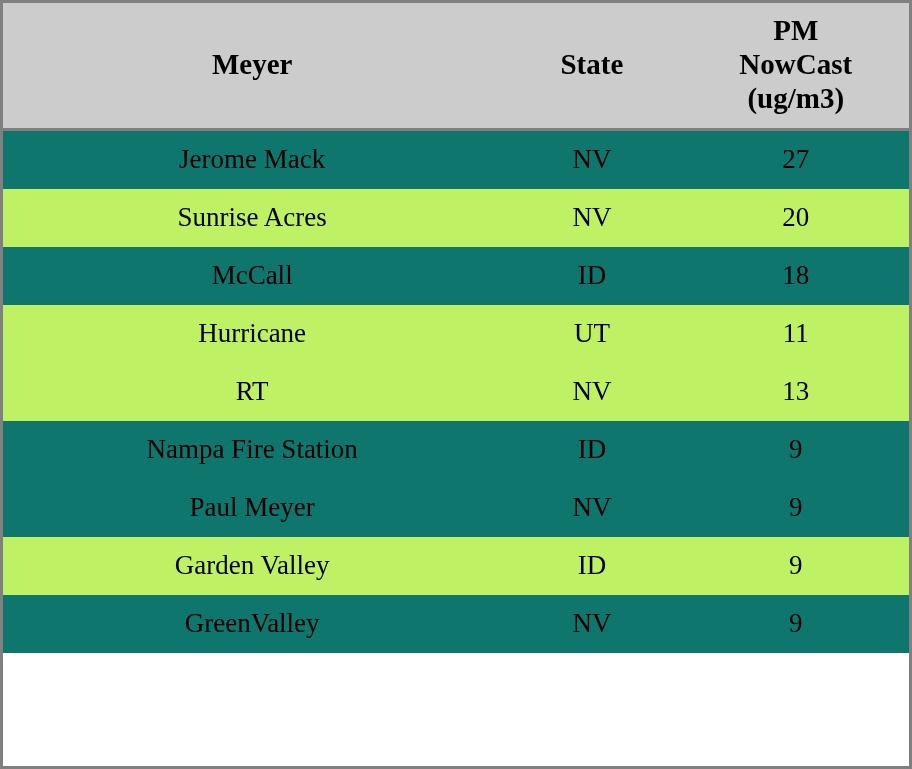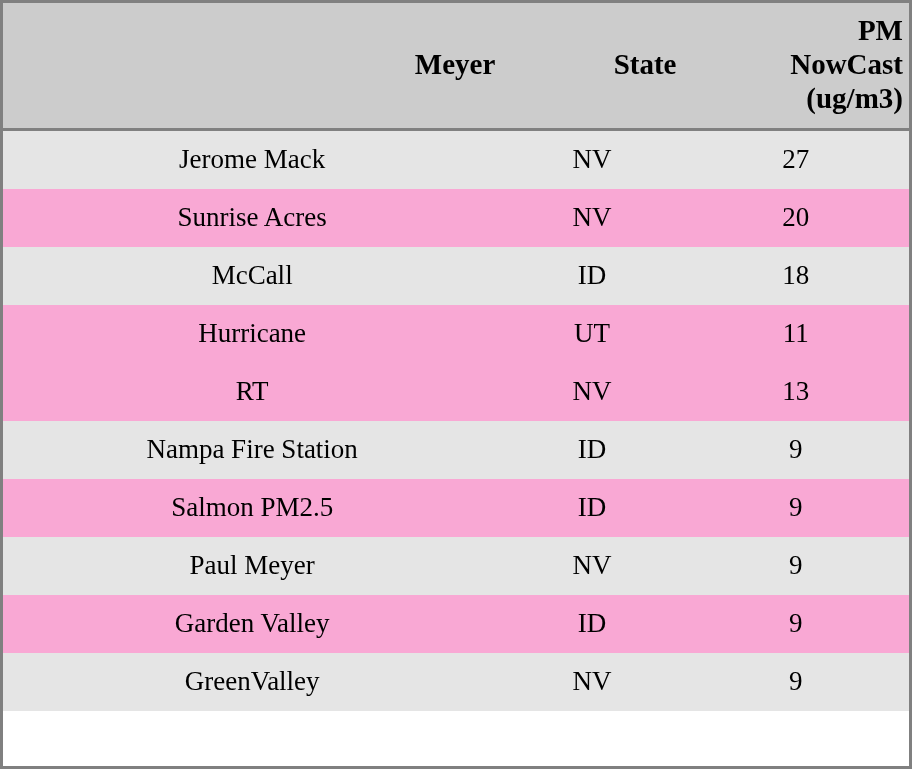--- a/index.html
+++ b/index.html
@@ -26,37 +26,37 @@
     table-layout: fixed;
   }
   table.data-table col.col-site { width: 55%; }
   table.data-table col.col-state { width: 20%; }
   table.data-table col.col-value { width: 25%; }
 
   thead th {
     background: #cccccc;
     font-weight: bold;
     font-size: 29px;
-    text-align: right;
+    text-align: center;
     vertical-align: middle;
     padding: 10px 6px 12px 6px;
     border-bottom: 3px solid #808080;
     color: #000000;
     line-height: 1.18;
   }
   tbody td {
     text-align: center;
     font-size: 27px;
     color: #000000;
     padding: 13px 6px 14px 6px;
     border: none;
     white-space: nowrap;
   }
-  tbody tr.odd td { background: #e5e5e5; }
-  tbody tr.even td { background: #f9a8d4; }
+  tbody tr.odd td { background: #0f766e; }
+  tbody tr.even td { background: #bef264; }
 </style>
 </head>
 <body>
 
 <div class="table-wrap">
   <table class="data-table">
     <colgroup>
       <col class="col-site">
       <col class="col-state">
       <col class="col-value">
@@ -96,25 +96,20 @@
       <tr class="even">
         <td>RT</td>
         <td>NV</td>
         <td>13</td>
       </tr>
       <tr class="odd">
         <td>Nampa Fire Station</td>
         <td>ID</td>
         <td>9</td>
       </tr>
-      <tr class="even">
-        <td>Salmon PM2.5</td>
-        <td>ID</td>
-        <td>9</td>
-      </tr>
       <tr class="odd">
         <td>Paul Meyer</td>
         <td>NV</td>
         <td>9</td>
       </tr>
       <tr class="even">
         <td>Garden Valley</td>
         <td>ID</td>
         <td>9</td>
       </tr>

